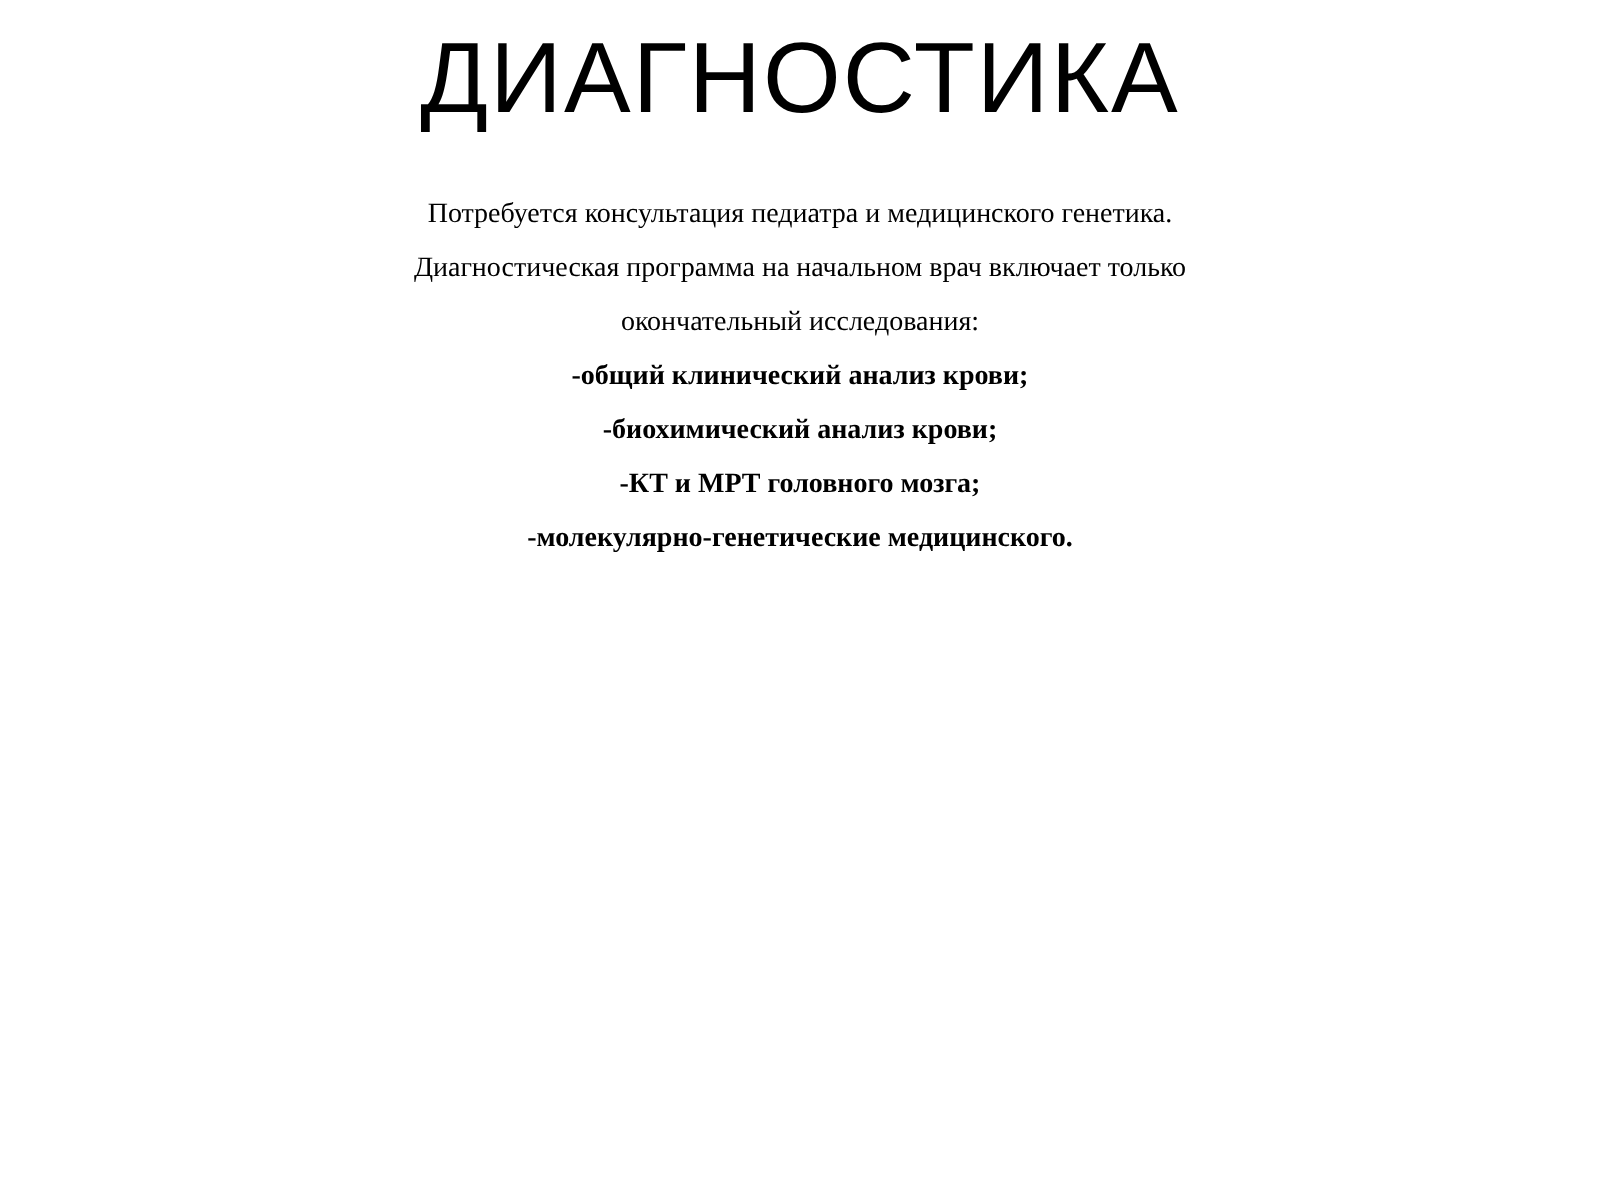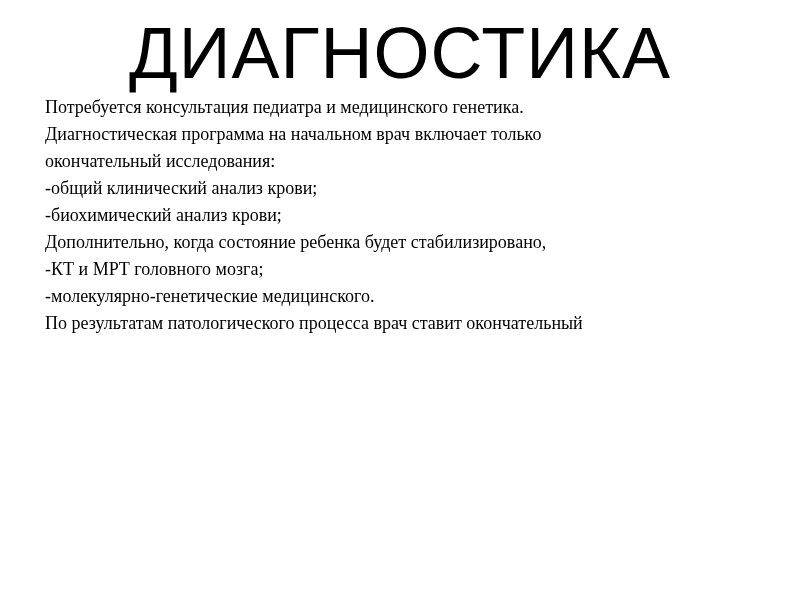--- a/index.html
+++ b/index.html
@@ -17,52 +17,51 @@
     color: #000000;
   }
   .slide-title {
     position: absolute;
     top: 8px;
     left: 0;
     width: 800px;
     text-align: center;
     font-family: "Liberation Sans", "DejaVu Sans", sans-serif;
     font-weight: 400;
-    font-size: 72px;
+    font-size: 50px;
     line-height: 1.25;
     letter-spacing: 1px;
     color: #000000;
     white-space: nowrap;
   }
   .slide-body {
     position: absolute;
     top: 94px;
     left: 45px;
     width: 710px;
     font-family: "Liberation Serif", serif;
-    font-size: 18px;
+    font-size: 14px;
     line-height: 27px;
     color: #000000;
+    text-align: center;
   }
   .body-line {
     white-space: nowrap;
   }
   .body-line.bold {
-    font-weight: 400;
+    font-weight: 700;
   }
 </style>
 </head>
 <body>
 
 <div class="slide">
   <div class="slide-title">ДИАГНОСТИКА</div>
   <div class="slide-body">
       <div class="body-line">Потребуется консультация педиатра и медицинского генетика.</div>
       <div class="body-line">Диагностическая программа на начальном врач включает только</div>
       <div class="body-line">окончательный исследования:</div>
       <div class="body-line bold">-общий клинический анализ крови;</div>
       <div class="body-line bold">-биохимический анализ крови;</div>
-      <div class="body-line">Дополнительно, когда состояние ребенка будет стабилизировано,</div>
       <div class="body-line bold">-КТ и МРТ головного мозга;</div>
       <div class="body-line bold">-молекулярно-генетические медицинского.</div>
-      <div class="body-line">По результатам патологического процесса врач ставит окончательный</div>
     </div>
 </div>
 
 </body></html>

